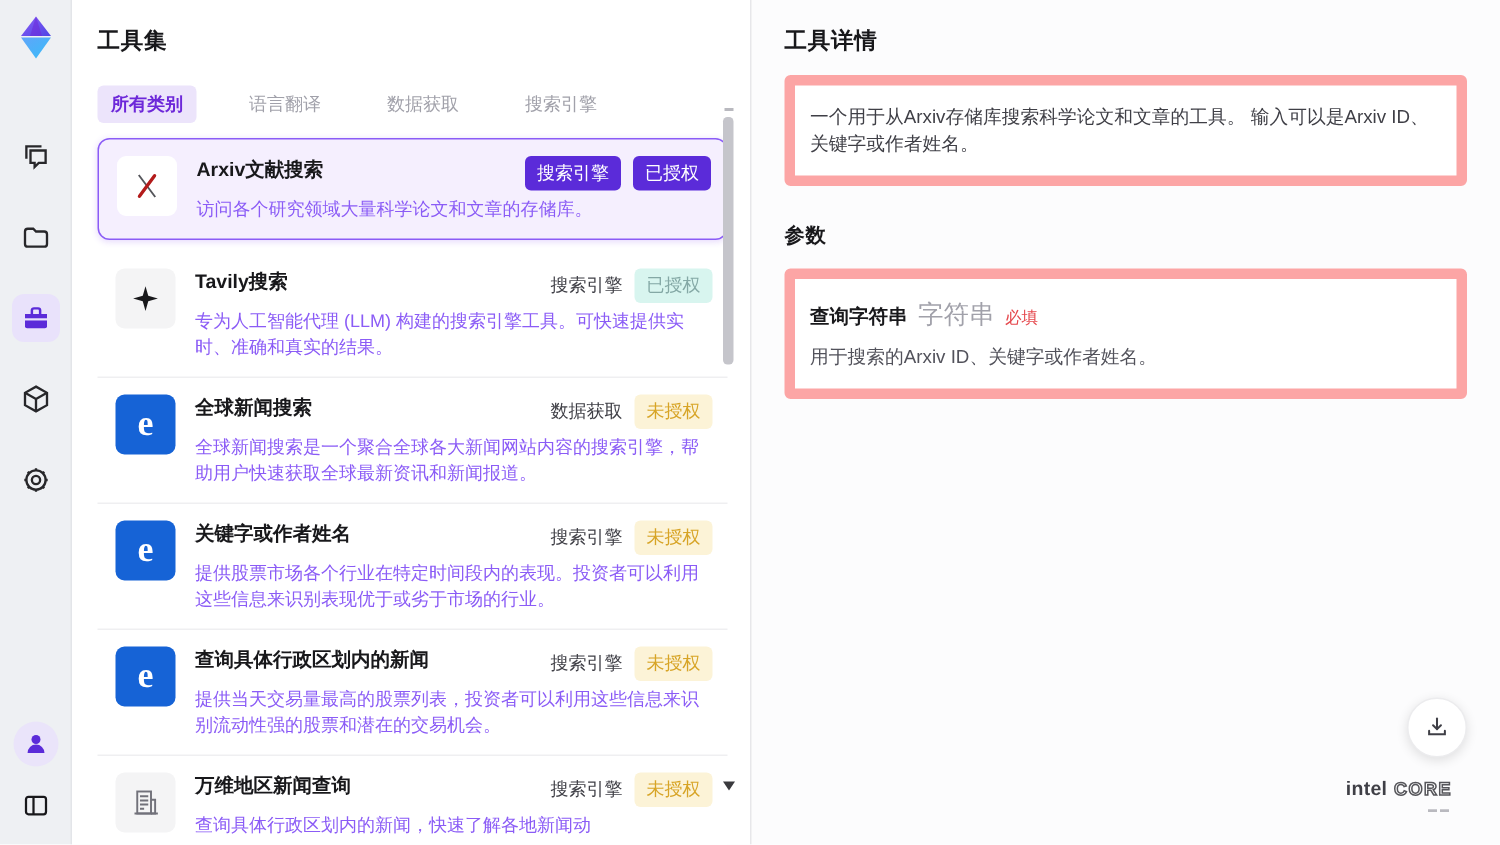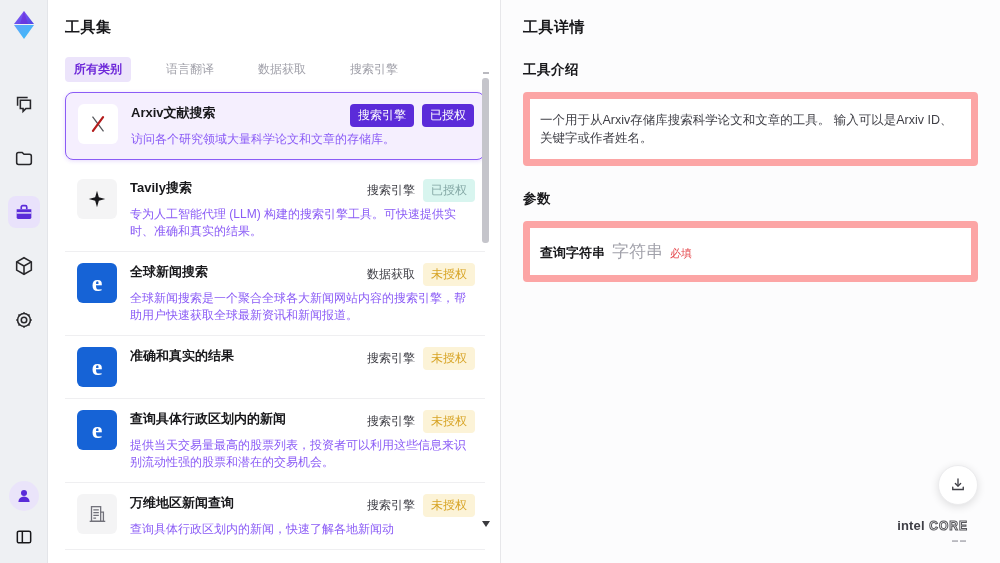--- a/index.html
+++ b/index.html
@@ -205,26 +205,27 @@
             </span>
           </div>
           <div class="tool-desc">全球新闻搜索是一个聚合全球各大新闻网站内容的搜索引擎，帮助用户快速获取全球最新资讯和新闻报道。</div>
         </div>
       </div>
 
       <div class="card">
         <div class="tool-icon news">e</div>
         <div class="card-body">
           <div class="card-head">
-            <span class="tool-name">准确和真实的结果</span>
+            <span class="tool-name">关键字或作者姓名</span>
             <span class="card-tags">
               <span class="tag cat-plain">搜索引擎</span>
               <span class="tag yellow">未授权</span>
             </span>
           </div>
+          <div class="tool-desc">提供股票市场各个行业在特定时间段内的表现。投资者可以利用这些信息来识别表现优于或劣于市场的行业。</div>
         </div>
       </div>
 
       <div class="card">
         <div class="tool-icon news">e</div>
         <div class="card-body">
           <div class="card-head">
             <span class="tool-name">查询具体行政区划内的新闻</span>
             <span class="card-tags">
               <span class="tag cat-plain">搜索引擎</span>
@@ -260,32 +261,32 @@
     <div class="scrollbar">
       <div class="sb-dash"></div>
       <div class="sb-thumb"></div>
       <div class="sb-arrow"></div>
     </div>
   </main>
 
   <section class="detail-panel">
     <h1 class="detail-title">工具详情</h1>
 
-    <h2 class="section-h">工具介绍</h2>
     <div class="box">
       <div class="intro-text">一个用于从Arxiv存储库搜索科学论文和文章的工具。 输入可以是Arxiv ID、关键字或作者姓名。</div>
     </div>
 
     <h2 class="section-h">参数</h2>
     <div class="box">
       <div class="param-head">
         <span class="param-name">查询字符串</span>
         <span class="param-type">字符串</span>
         <span class="param-req">必填</span>
       </div>
+      <div class="param-desc">用于搜索的Arxiv ID、关键字或作者姓名。</div>
     </div>
   </section>
 
   <button class="fab">
     <svg width="18" height="18" viewBox="0 0 24 24" fill="none" stroke="#3f3f46" stroke-width="1.8" stroke-linecap="round">
       <path d="M12 4 v9"></path>
         <path d="M8.5 10 L12 13.5 L15.5 10"></path>
         <path d="M5 15 v3 h14 v-3"></path>
     </svg>
   </button>

